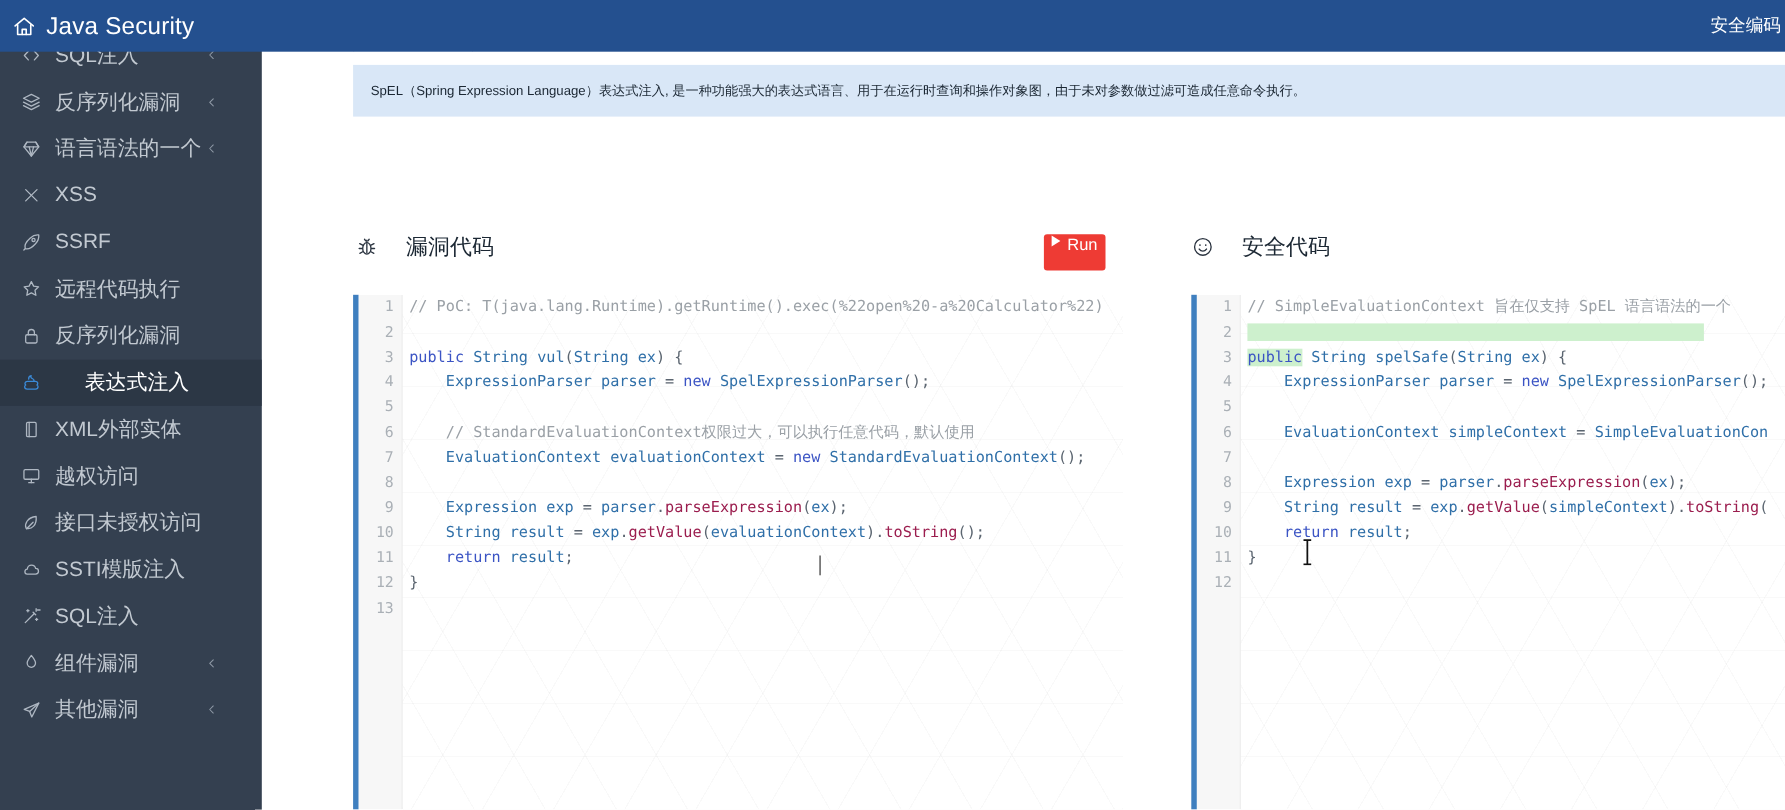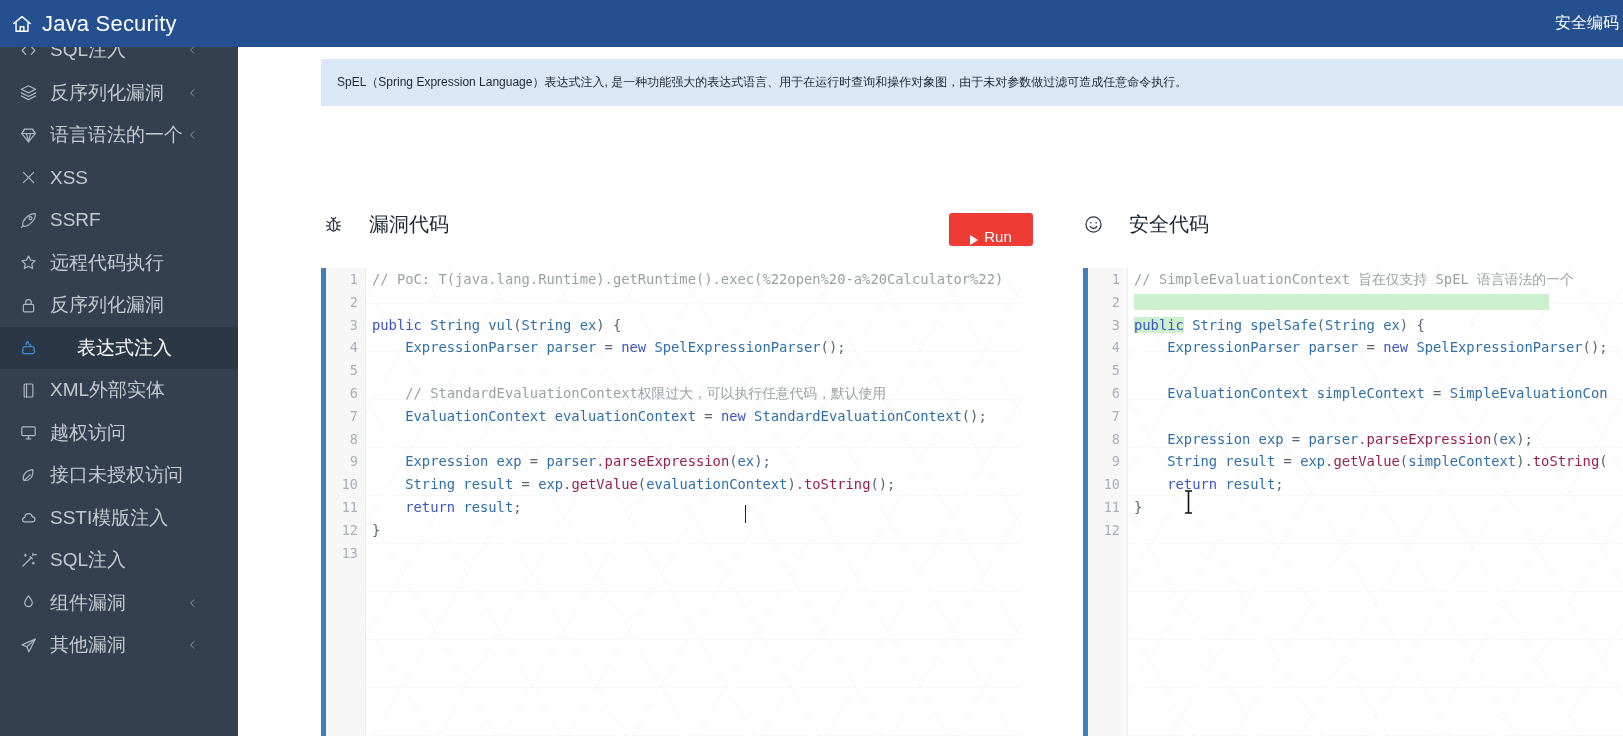--- a/index.html
+++ b/index.html
@@ -117,25 +117,25 @@
     font-size: 20px; color: #1b2733;
     white-space: nowrap;
   }
   #head-vuln { left: 85px; top: 182px; }
   #head-safe { left: 845px; top: 182px; }
   .sec-head svg { width: 21px; height: 21px; display:block; }
 
   
   #run-btn {
     position: absolute; left: 711px; top: 184px;
-    width: 84px; height: 33px;
+    width: 56px; height: 33px;
     background: #ee3b34;
     border: none; border-radius: 3px;
     color: #ffffff; font-size: 15px;
-    display: flex; align-items: flex-end; justify-content: center; gap: 6px;
+    display: flex; align-items: flex-start; justify-content: center; gap: 6px;
     cursor: pointer;
     font-family: inherit;
   }
   #run-btn .play {
     width: 0; height: 0;
     border-left: 8px solid #ffffff;
     border-top: 5px solid transparent;
     border-bottom: 5px solid transparent;
   }
 

